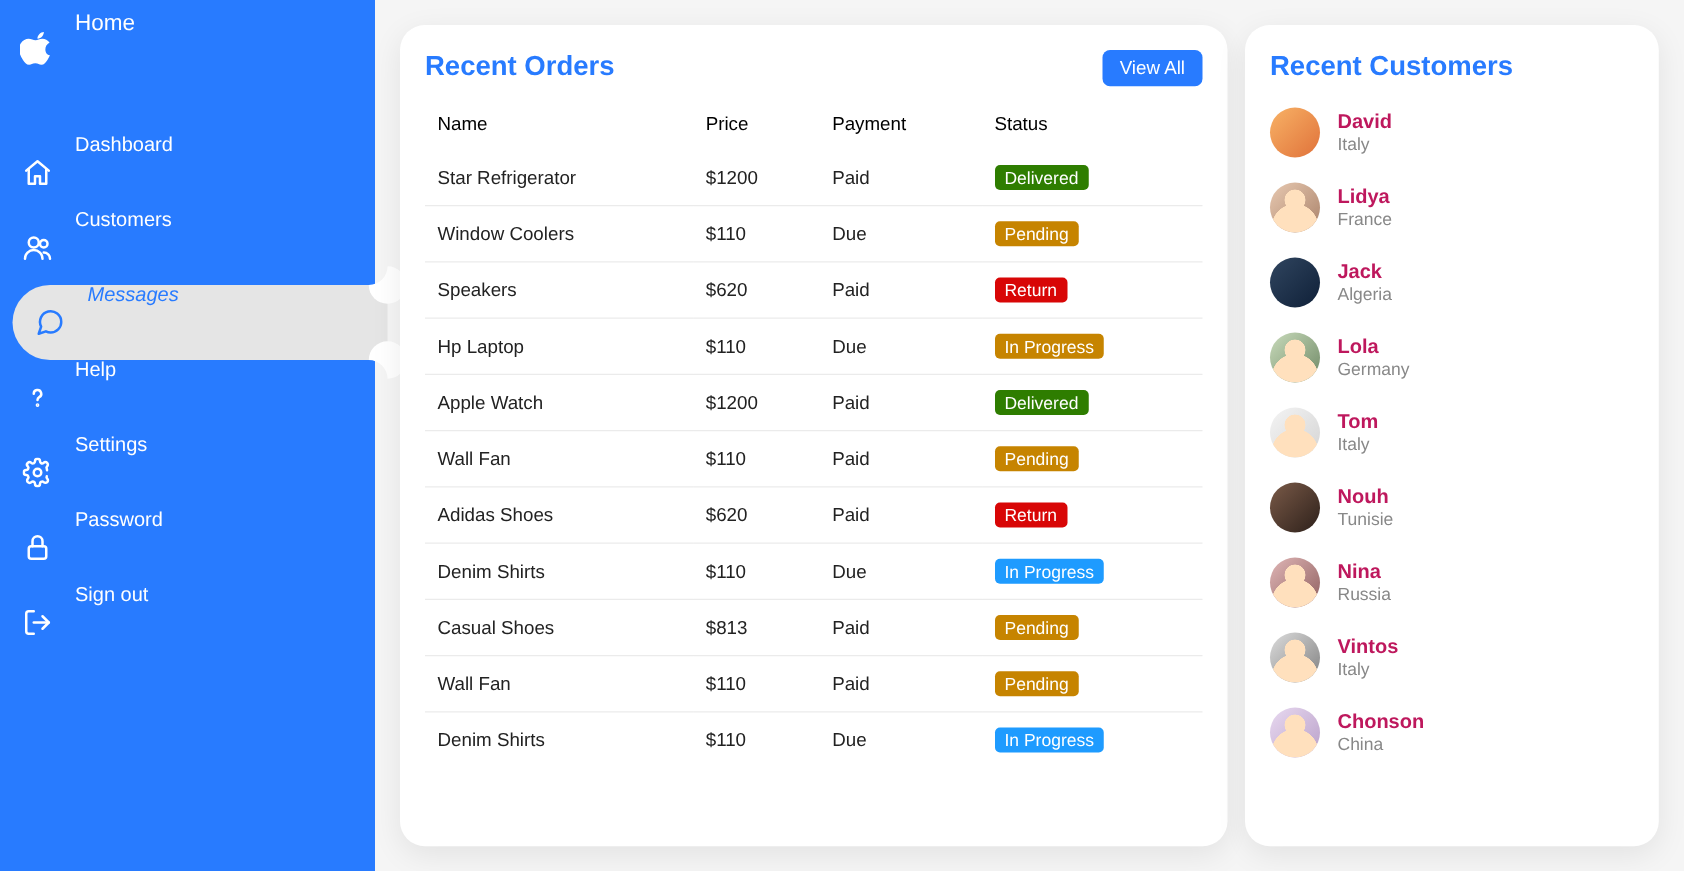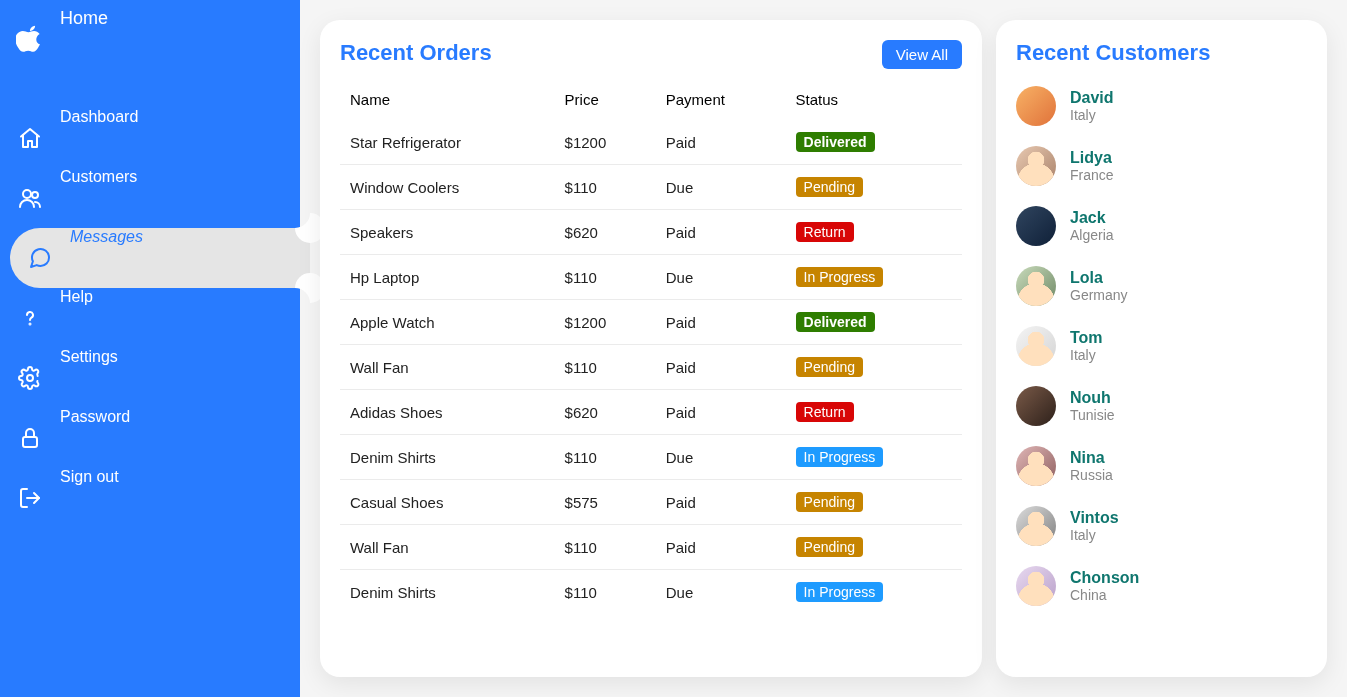--- a/index.html
+++ b/index.html
@@ -36,42 +36,42 @@
     .btn-view { background:#287bff; color:#fff; border:none; padding:6px 14px; border-radius:6px; font-size:15px; font-weight:500; cursor:pointer; }
 
     
     table { width:100%; border-collapse:collapse; margin-top:10px; }
     thead td { font-weight:400; padding:12px 10px; font-size:15px; }
     tbody tr { border-bottom:1px solid rgba(0,0,0,0.08); }
     tbody tr:last-child { border-bottom:none; }
     tbody td { padding:12px 10px; font-size:15px; color:#222; }
     tbody td:nth-child(4) { text-align:left; }
     .status { display:inline-block; padding:2px 8px; border-radius:4px; color:#fff; font-size:14px; font-weight:500; white-space:nowrap; }
-    .status.delivered { background:#2e7d00;font-weight:bold; }
+    .status.delivered { background:#2e7d00; }
     .status.pending { background:#c68400; }
     .status.return { background:#d80606; }
     .status.inprogress-1 { background:#c68400; }
     .status.inprogress-2 { background:#1e9bff; }
 
     
     .cust-list { margin-top:10px; }
     .cust-item { display:flex; align-items:center; padding:10px 0; }
     .avatar { width:40px; height:40px; border-radius:50%; margin-right:14px; flex-shrink:0; background:#ddd; position:relative; overflow:hidden; }
     .avatar::after { content:''; position:absolute; inset:0; background:radial-gradient(circle at 50% 35%,#ffe0bd 0 25%,transparent 26%),radial-gradient(circle at 50% 90%,#ffe0bd 0 45%,transparent 46%); }
     .avatar.c1{background:linear-gradient(135deg,#f8b266,#e0723a);} 
     .avatar.c2{background:linear-gradient(135deg,#30455f,#0f2038);} 
     .avatar.c3{background:linear-gradient(135deg,#e8c9b1,#a9826a);} 
     .avatar.c4{background:linear-gradient(135deg,#c9dbbb,#6e8865);} 
     .avatar.c5{background:linear-gradient(135deg,#f4f4f4,#d4d4d4);} 
     .avatar.c6{background:linear-gradient(135deg,#7a5a48,#2d201a);} 
     .avatar.c7{background:linear-gradient(135deg,#e0b6b6,#8e5f5f);} 
     .avatar.c8{background:linear-gradient(135deg,#dcdcdc,#808080);} 
     .avatar.c9{background:linear-gradient(135deg,#e8d9f0,#b9a0c9);}
     .avatar.c1::after,.avatar.c6::after,.avatar.c2::after{display:none;}
-    .cust-name { font-weight:600; font-size:16px; color:#0f766e; line-height:1.2; }
+    .cust-name { font-weight:600; font-size:16px; color:#be185d; line-height:1.2; }
     .cust-country { font-size:14px; color:#888; line-height:1.2; }
   </style>
 </head>
 <body>
 
 <div class="sidebar">
   <ul class="nav-list">
     <li class="nav-item brand">
       <a class="nav-link" href="#">
         <span class="nav-icon">
@@ -225,21 +225,21 @@
             <td><span class="status return">Return</span></td>
           </tr>
           <tr>
             <td>Denim Shirts</td>
             <td>$110</td>
             <td>Due</td>
             <td><span class="status inprogress-2">In Progress</span></td>
           </tr>
           <tr>
             <td>Casual Shoes</td>
-            <td>$575</td>
+            <td>$813</td>
             <td>Paid</td>
             <td><span class="status pending">Pending</span></td>
           </tr>
           <tr>
             <td>Wall Fan</td>
             <td>$110</td>
             <td>Paid</td>
             <td><span class="status pending">Pending</span></td>
           </tr>
           <tr>

